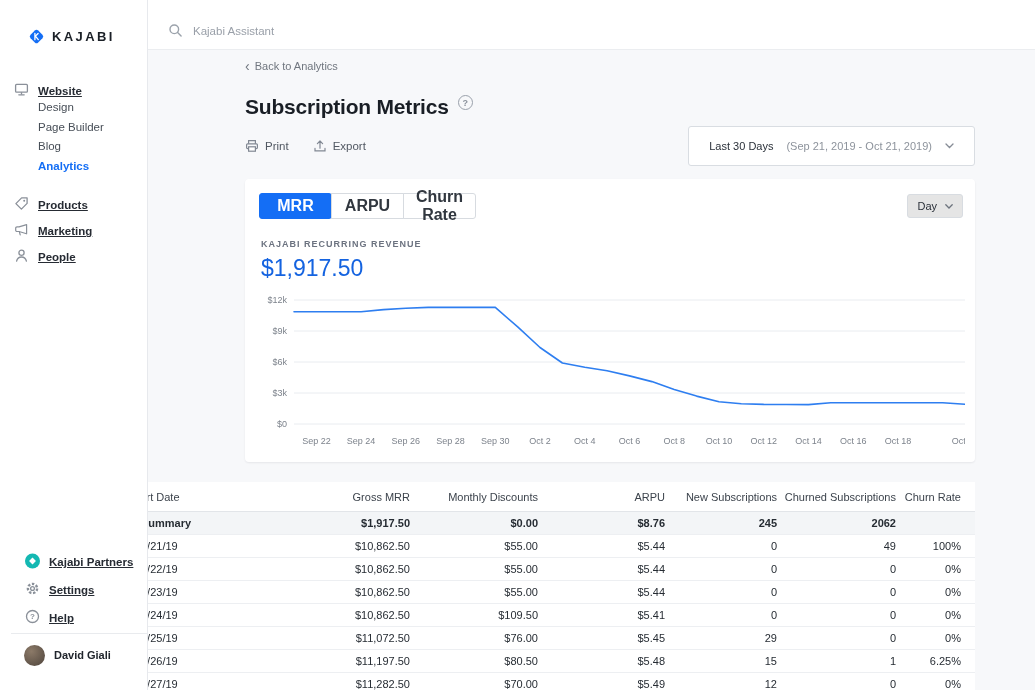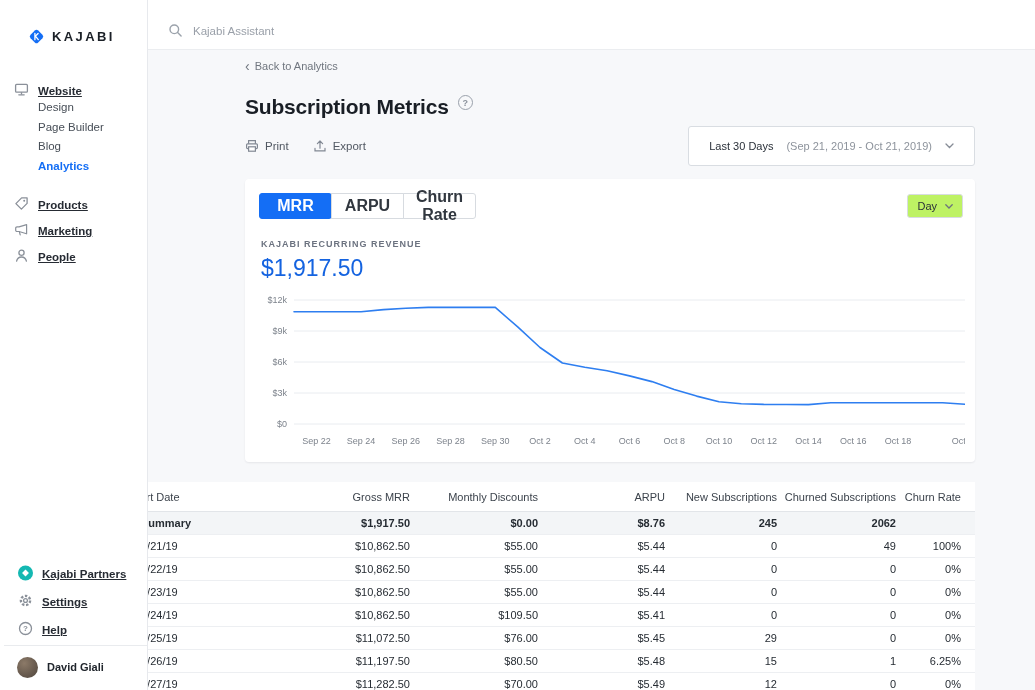--- a/index.html
+++ b/index.html
@@ -13,21 +13,21 @@
   .logo { display:flex; align-items:center; gap:7px; padding:28px 0 0 28px; cursor:pointer; }
   .logo-text { font-size:13px; font-weight:700; letter-spacing:2.4px; color:#1b2027; }
   .nav { margin-top:26px; }
   .nav-item { display:flex; align-items:flex-end; gap:9px; height:26px; padding-left:14px;
     font-size:11.5px; font-weight:600; color:#262b33; cursor:pointer;text-decoration:underline; }
   .nav-icon { width:15px; height:15px; color:#8a9099; display:flex; }
   .nav-sub { padding:1px 0 3px; }
   .sub-item { display:block; height:19.6px; line-height:19.6px; padding-left:38px;
     font-size:11.5px; color:#474e57; cursor:pointer; text-decoration:none; }
   .sub-item.active { color:var(--accent); font-weight:600; }
-  .sidebar-bottom { position:absolute; bottom:0; left:4px; right:0; padding-bottom:2px; }
+  .sidebar-bottom { position:absolute; bottom:0; left:11px; right:0; padding-bottom:14px; }
   .sidebar-bottom .nav-item { height:28px; }
   .sidebar-divider { border-top:1px solid #e9ebee; margin-top:9px; }
   .user-row { display:flex; align-items:center; gap:9px; height:42px; padding-left:13px; cursor:pointer; }
   .avatar { width:21px; height:21px; border-radius:50%;
     background:radial-gradient(circle at 35% 30%, #8c7a68, #4e443c); }
   .user-name { font-size:11px; font-weight:600; color:#20252c; }
 
   
   .topbar { position:absolute; left:148px; right:0; top:12px; height:38px; background:#fff;
     border-bottom:1px solid #ebedf0; display:flex; align-items:center; z-index:10; }
@@ -64,21 +64,21 @@
   .tab-group { display:flex; }
   .tab { height:26px; width:73px; display:flex; align-items:center; justify-content:center;
     font-size:16px; font-weight:700; border:1px solid #d7dbe0; background:#fff; color:#31373f;
     cursor:pointer; font-family:"Liberation Sans", sans-serif; }
   .tab + .tab { margin-left:-1px; }
   .tab:first-child { border-radius:3px 0 0 3px; }
   .tab:last-child { border-radius:0 3px 3px 0; }
   .tab.active { background:var(--accent); border-color:var(--accent); color:#fff; border-radius:3px; }
   .mini-select { margin-left:auto; display:flex; align-items:center; gap:8px; height:24px;
     border:1px solid #d8dce1; border-radius:3px; padding:0 9px; font-size:11px; color:#2a3039;
-    background:#bef264; cursor:pointer; }
+    background:#e5e5e5; cursor:pointer; }
   .metric { margin-top:20px; padding-left:2px; }
   .metric-label { font-size:9px; font-weight:700; letter-spacing:1px; color:#6c7380; }
   .metric-value { margin-top:6px; font-size:23px; font-weight:500; color:#1463e0; }
   #chart { margin-top:12px; }
 
   
   .table-zone { margin:20px 60px 0 -18px; position:relative; }
   table { width:845px; border-collapse:collapse; background:#fff; table-layout:fixed; }
   th { font-size:11px; font-weight:500; color:#3c434c; padding:9px 0 8px;
     border-bottom:1px solid #e2e5e9; background:#fff; }

